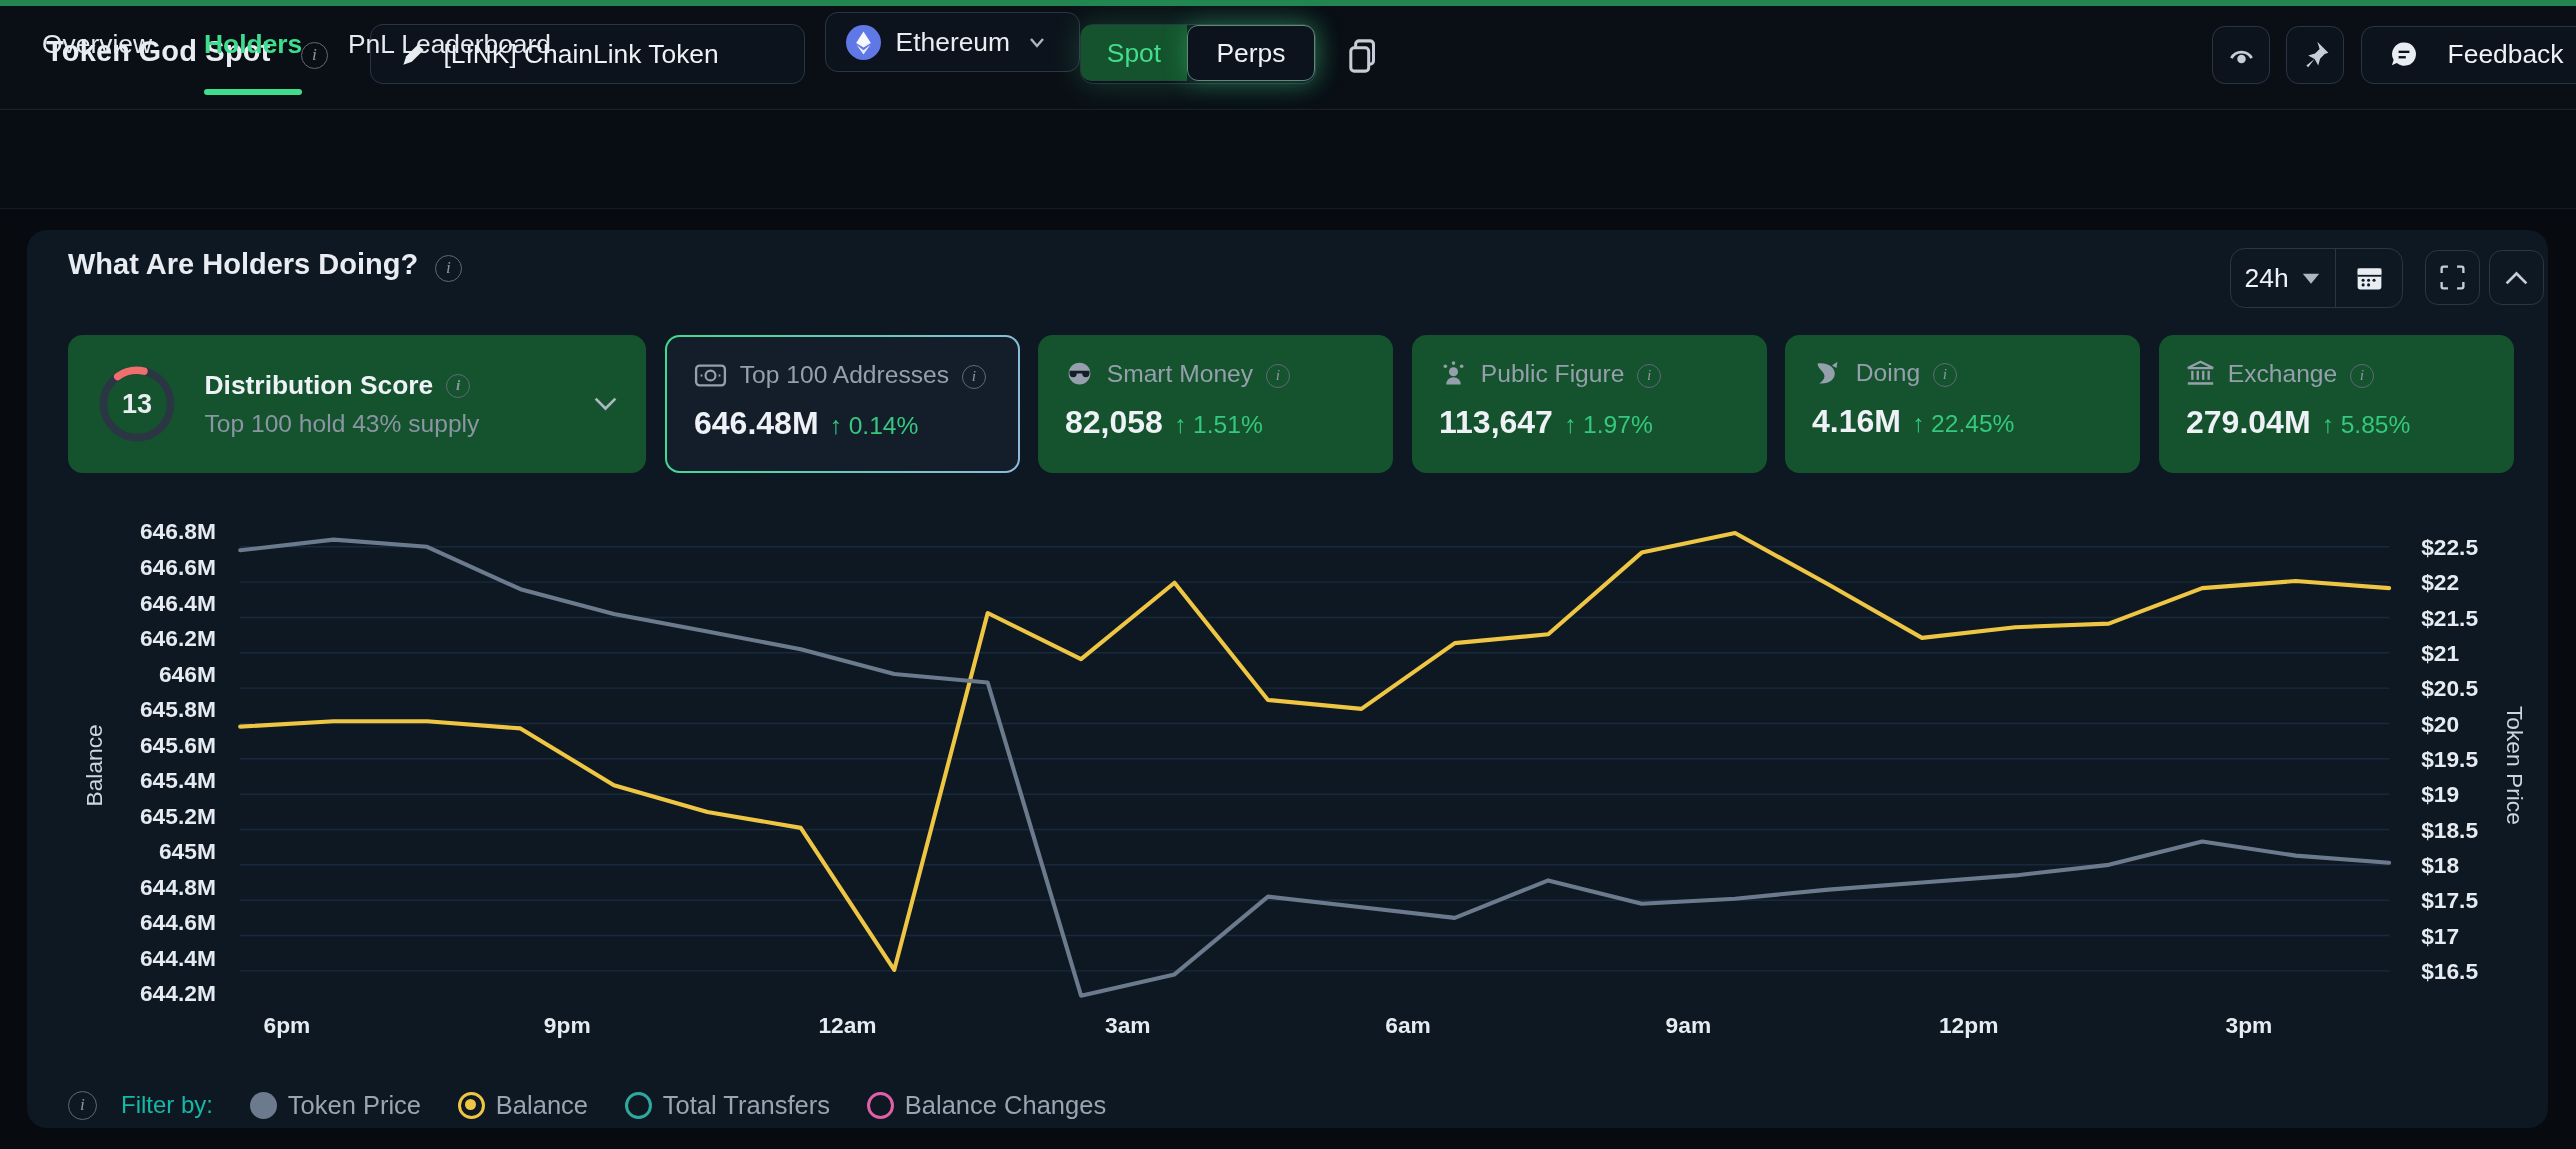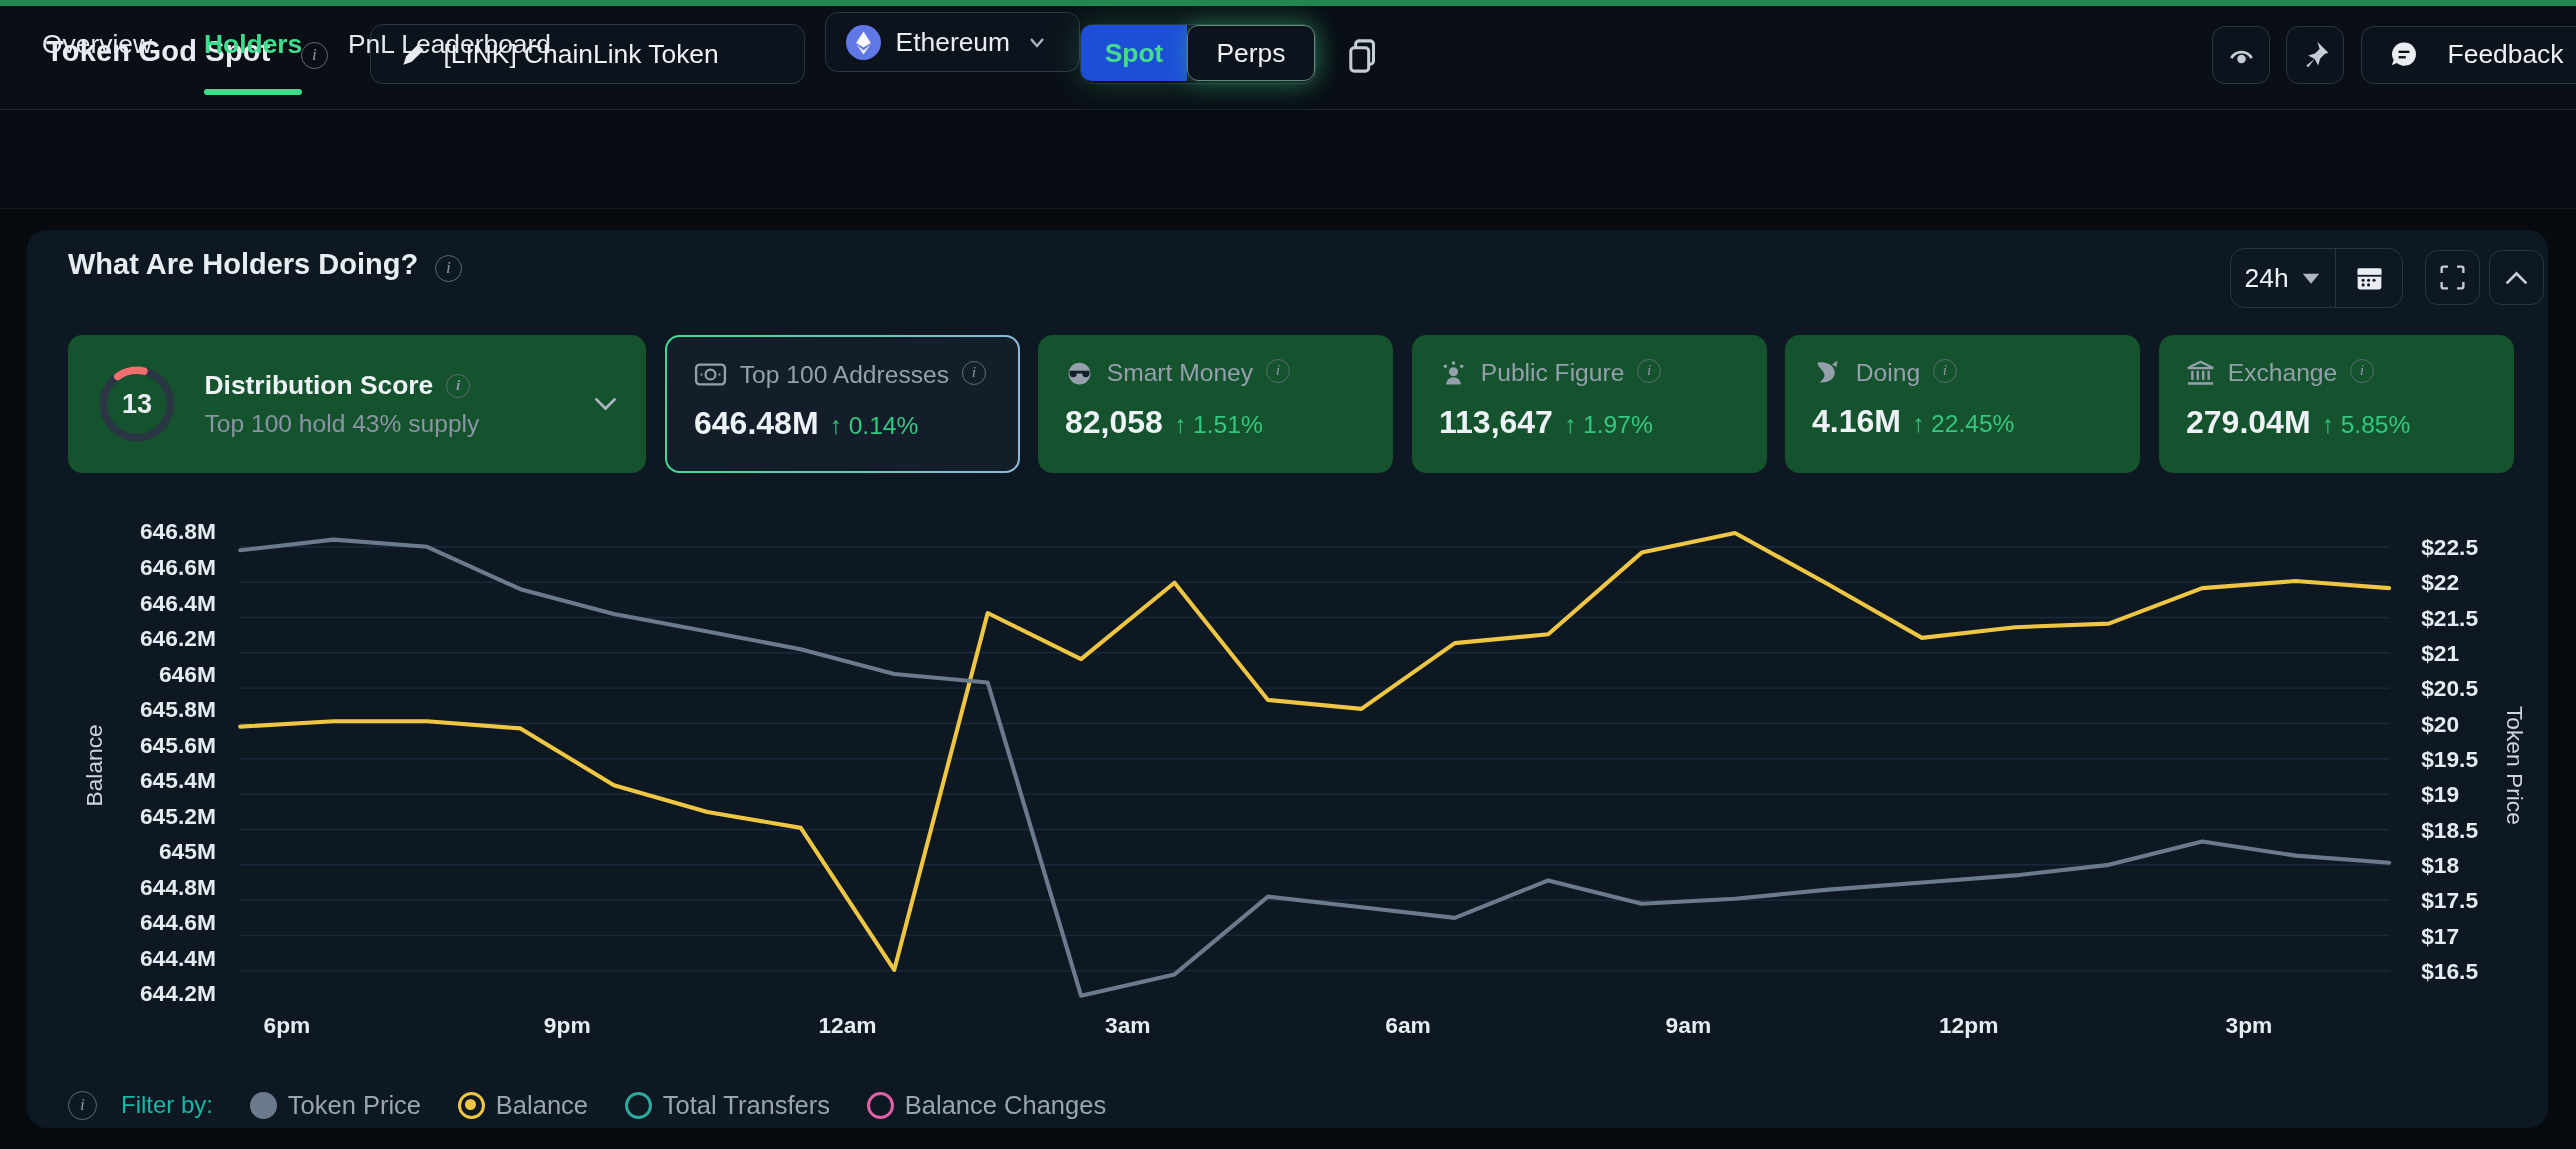--- a/index.html
+++ b/index.html
@@ -16,21 +16,21 @@
     font-family:"Liberation Serif",serif; vertical-align:middle; }
   #title-info { left:301px; top:42px; }
   .hbox { border:1.8px solid #2b3645; border-radius:12.8px; background:#0d131c; display:flex; align-items:center; }
   #token-box { left:370px; top:24px; width:435px; height:60px; padding:0 29px; gap:16.4px; }
   #token-box span.lbl { font-size:26.4px; color:#eef2f7; white-space:nowrap; }
   #chain-box { left:825px; top:12px; width:255px; height:60px; padding:0 20px; gap:14.6px; }
   #chain-box .lbl { font-size:26.4px; }
   .eth-circle { width:35px; height:35px; border-radius:50%; background:#6077e6; position:relative; flex:0 0 auto; }
   #mode-toggle { left:1080px; top:24px; height:60px; display:flex; border:1.8px solid #2b3645; border-radius:12.8px;
     background:#0d131c; box-shadow:0 0 31px rgba(67,221,140,.22); }
-  #mode-spot { width:106px; height:56px; background:#1d4ed8; color:#43dd8c; font-size:26.4px; font-weight:bold;
+  #mode-spot { width:106px; height:56px; background:#14532d; color:#43dd8c; font-size:26.4px; font-weight:normal;
     display:flex; align-items:center; justify-content:center; border-radius:10px 0 0 10px; }
   #mode-perps { width:128px; height:56px; display:flex; align-items:center; justify-content:center;
     font-size:26.4px; color:#eef2f7; border:1.8px solid #5f8a74; border-radius:11px;
     box-shadow:0 0 24px rgba(67,221,140,.35); }
   #copy-btn { left:1346px; top:38px; }
   #watch-btn { left:2212px; top:25.5px; } #pin-btn { left:2286px; top:25.5px; }
   .sq-btn { width:58px; height:58px; border:1.8px solid #2b3645; border-radius:12.8px; background:#0d131c;
     display:flex; align-items:center; justify-content:center; }
   #feedback-btn { left:2361px; top:25.5px; height:58px; padding:0 24px; gap:12.8px; border:1.8px solid #2b3645;
     border-radius:12.8px; background:#0d131c; display:flex; align-items:center; }
@@ -62,21 +62,21 @@
   #dist-gauge { width:84px; height:84px; flex:0 0 auto; position:relative; }
   #dist-score { position:absolute; left:0; top:0; width:84px; height:84px; display:flex; align-items:center;
     justify-content:center; font-size:27px; font-weight:bold; }
   #dist-text { margin-left:25.5px; flex:1; }
   #dist-title { font-size:26.4px; font-weight:bold; color:#eef2f6; display:flex; align-items:center; gap:12.8px; }
   #dist-sub { font-size:24.6px; color:#8b95a3; margin-top:9px; }
   .stat { width:355px; padding:24px 27px; }
   #stat-0 { left:665px; background:linear-gradient(#141e2b,#141e2b) padding-box,
     linear-gradient(100deg,#3ddc8e,#8fb9dd) border-box; border:2.7px solid transparent; }
   #stat-1 { left:1038px; } #stat-2 { left:1412px; } #stat-3 { left:1785px; } #stat-4 { left:2159px; }
-  .stat .trow { display:flex; align-items:flex-start; gap:12.8px; font-size:24.6px; color:#96a0ad; white-space:nowrap; }
+  .stat .trow { display:flex; align-items:flex-end; gap:12.8px; font-size:24.6px; color:#96a0ad; white-space:nowrap; }
   .stat .vrow { margin-top:16.4px; font-size:32px; font-weight:bold; color:#eef2f6; display:flex; align-items:baseline; gap:11px; }
   .chg { font-size:24.6px; color:#35c87f; font-weight:normal; }
   .info-sm { display:inline-block; width:24px; height:24px; border:1.8px solid #5f6a78; border-radius:50%;
     color:#8b95a3; font-size:15.5px; line-height:20px; text-align:center; font-style:italic;
     font-family:"Liberation Serif",serif; }
 
   
   #chart-svg { left:0; top:0; width:2576px; height:1150px; pointer-events:none; }
 
   

